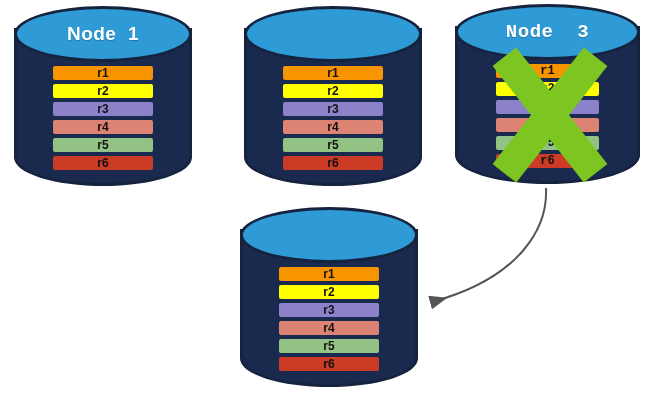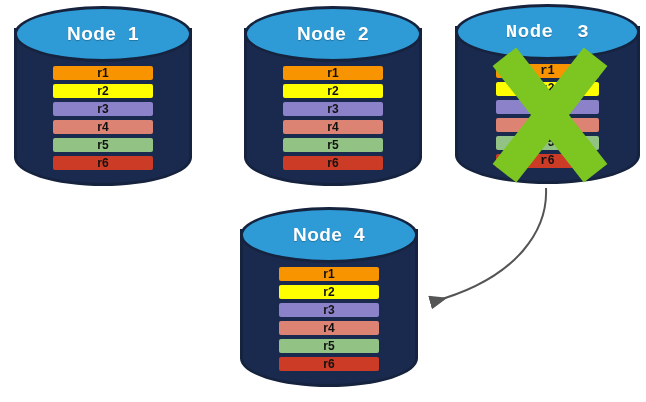--- a/index.html
+++ b/index.html
@@ -137,21 +137,20 @@
         <div class="replica" style="top: 96px; background: rgb(139, 130, 201);">r3</div>
         <div class="replica" style="top: 114px; background: rgb(221, 131, 115);">r4</div>
         <div class="replica" style="top: 132px; background: rgb(146, 194, 132);">r5</div>
         <div class="replica" style="top: 150px; background: rgb(204, 59, 38);">r6</div>
       </div>
   </div>
 
   <div class="node" id="node-2" style="left:244px; top:6px; width:178px; height:180px;">
     <div class="node-body"></div>
     <div class="node-top"></div>
-    <div class="node-title">Node  2</div>
     <div class="replicas">
         <div class="replica" style="top: 60px; background: rgb(247, 148, 0);">r1</div>
         <div class="replica" style="top: 78px; background: rgb(255, 255, 0);">r2</div>
         <div class="replica" style="top: 96px; background: rgb(139, 130, 201);">r3</div>
         <div class="replica" style="top: 114px; background: rgb(221, 131, 115);">r4</div>
         <div class="replica" style="top: 132px; background: rgb(146, 194, 132);">r5</div>
         <div class="replica" style="top: 150px; background: rgb(204, 59, 38);">r6</div>
       </div>
   </div>
 
@@ -170,21 +169,20 @@
   </div>
 
   <div class="xmark" style="left:495px; top:48px; width:110px; height:134px;">
     <div class="bar a"></div>
     <div class="bar b"></div>
   </div>
 
   <div class="node" id="node-4" style="left:240px; top:207px; width:178px; height:180px;">
     <div class="node-body"></div>
     <div class="node-top"></div>
-    <div class="node-title">Node  4</div>
     <div class="replicas">
         <div class="replica" style="top: 60px; background: rgb(247, 148, 0);">r1</div>
         <div class="replica" style="top: 78px; background: rgb(255, 255, 0);">r2</div>
         <div class="replica" style="top: 96px; background: rgb(139, 130, 201);">r3</div>
         <div class="replica" style="top: 114px; background: rgb(221, 131, 115);">r4</div>
         <div class="replica" style="top: 132px; background: rgb(146, 194, 132);">r5</div>
         <div class="replica" style="top: 150px; background: rgb(204, 59, 38);">r6</div>
       </div>
   </div>
 

